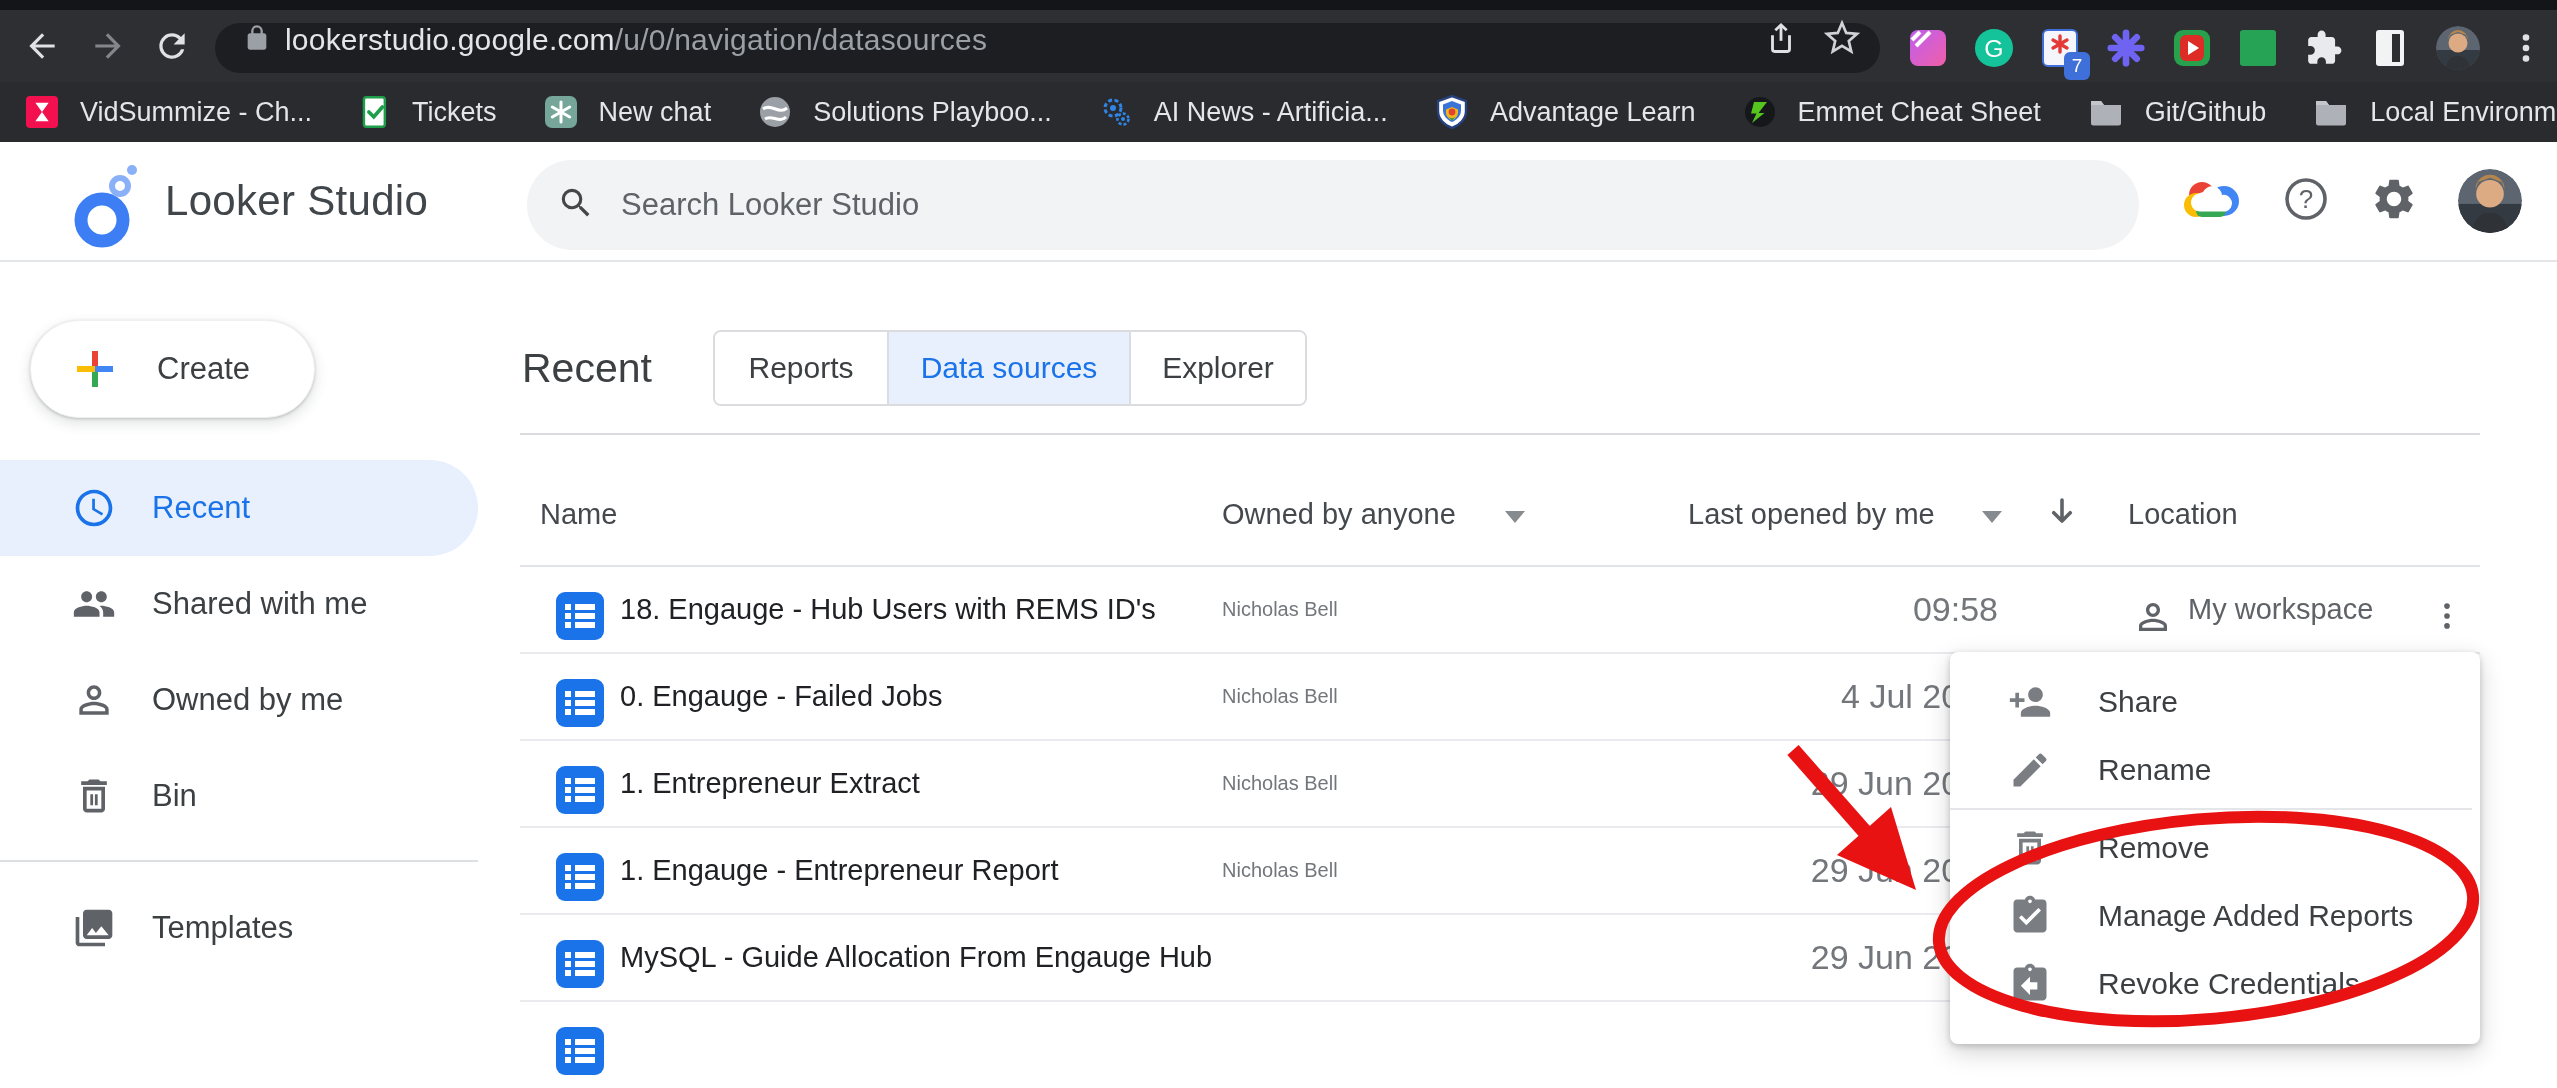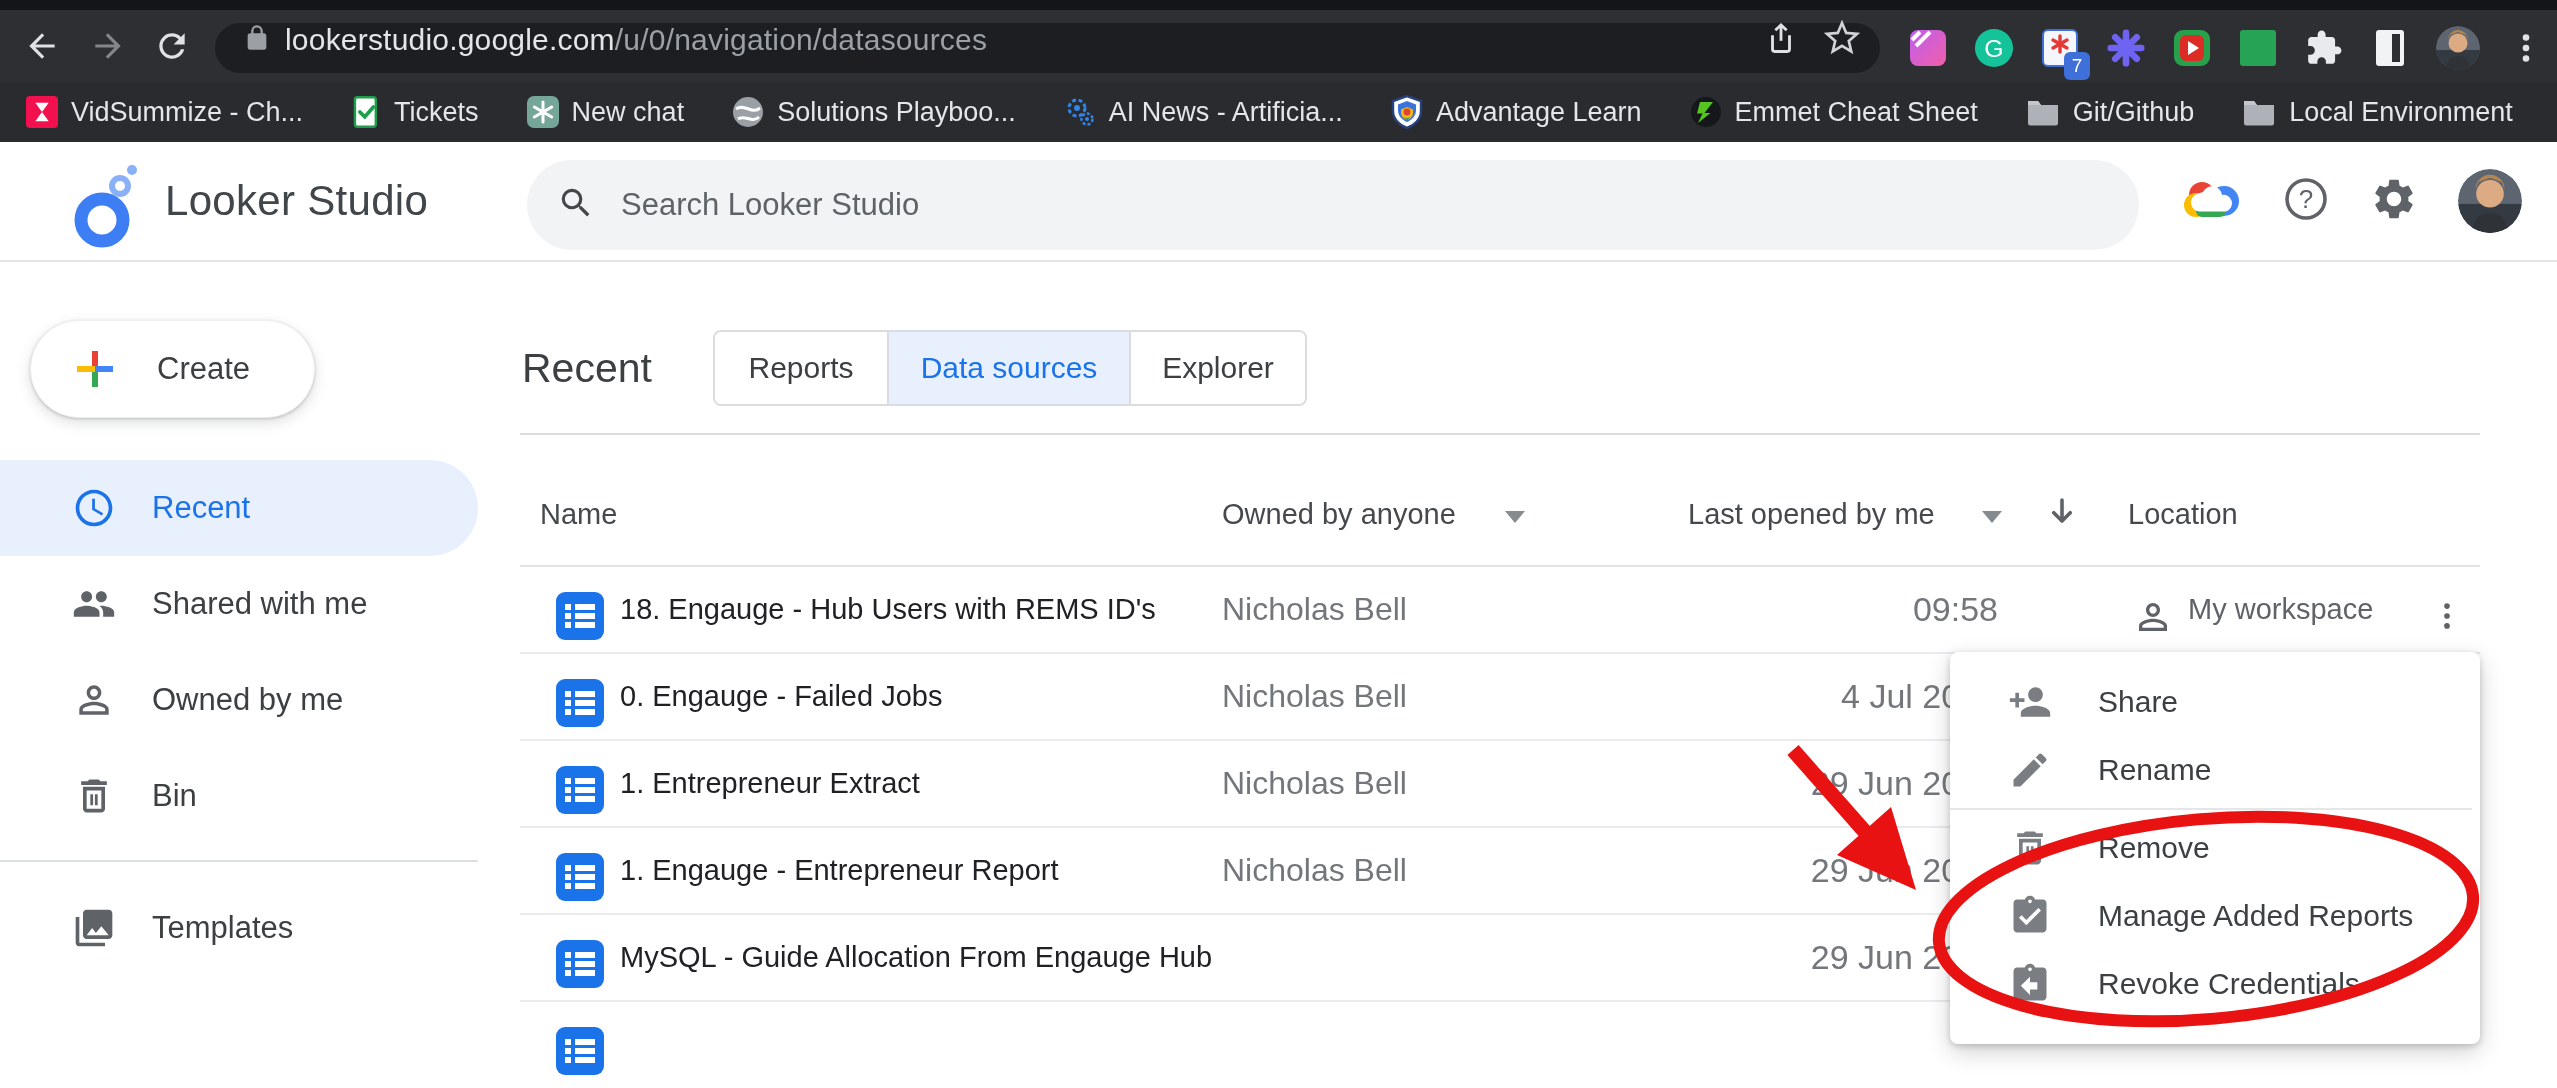--- a/index.html
+++ b/index.html
@@ -17,21 +17,21 @@
   .url-text { font-size:30px; margin-left:14px; white-space:nowrap; letter-spacing:.2px; }
   .url-domain { color:#e3e5e8; }
   .url-path { color:#9aa0a6; }
   .pill-right { margin-left:auto; display:flex; align-items:center; gap:26px; }
   .ext-row { position:absolute; left:1908px; top:13px; height:50px; display:flex; align-items:center; gap:26px; }
   .ext-icon { width:40px; height:40px; display:flex; align-items:center; justify-content:center; position:relative; }
   .ext-badge { position:absolute; right:-10px; bottom:-12px; min-width:26px; height:28px; background:#3f6fd8; border-radius:6px; color:#fff; font-size:19px; display:flex; align-items:center; justify-content:center; padding:0 4px; }
   .avatar-mini { width:44px; height:44px; border-radius:50%; overflow:hidden; }
 
   .bookmarks { position:absolute; left:0; top:82px; width:100%; height:60px; background:#2a2b2f; display:flex; align-items:center; padding:0 26px; gap:48px; }
-  .bm { display:flex; align-items:center; gap:13px; flex:0 0 auto; }
+  .bm { display:flex; align-items:center; gap:22px; flex:0 0 auto; }
   .bm-label { color:#e4e6e8; font-size:27px; white-space:nowrap; }
 
   
   .app-header { position:absolute; left:0; top:142px; width:100%; height:120px; background:#fff; border-bottom:2px solid #e3e6e8; }
   .logo-wrap { position:absolute; left:62px; top:16px; width:90px; height:90px; }
   .app-name { position:absolute; left:165px; top:0; height:118px; display:flex; align-items:center; font-size:42px; color:#41464b; letter-spacing:.3px; }
   .search-bar { position:absolute; left:527px; top:18px; width:1612px; height:90px; background:#f1f3f4; border-radius:45px; display:flex; align-items:center; padding:0 30px; }
   .search-bar input { border:none; outline:none; background:transparent; font-size:31px; color:#202124; margin-left:26px; width:1400px; font-family:"Liberation Sans",sans-serif; }
   .search-bar input::placeholder { color:#5f6368; }
   .hdr-icons { position:absolute; right:35px; top:0; height:118px; display:flex; align-items:center; gap:40px; }
@@ -55,21 +55,21 @@
   .tab + .tab { border-left:2px solid #dadce0; }
   .tab.selected { background:#e8f0fe; color:#1a73e8; font-weight:500; }
 
   .table { position:absolute; left:520px; top:433px; width:1960px; border-top:2px solid #dadce0; }
   .thead { position:relative; height:132px; border-bottom:2px solid #e0e3e7; }
   .th { position:absolute; bottom:34px; font-size:29px; color:#45494d; white-space:nowrap; }
   .caret-down { display:inline-block; width:0; height:0; border-left:10px solid transparent; border-right:10px solid transparent; border-top:12px solid #868b90; position:absolute; bottom:42px; }
   .row { position:relative; height:87px; border-bottom:2px solid #e9ebee; }
   .ds-icon { position:absolute; left:36px; top:25px; }
   .cell-name { position:absolute; left:100px; top:0; height:100%; display:flex; align-items:center; font-size:29px; font-weight:500; color:#202124; white-space:nowrap; }
-  .cell-owner { position:absolute; left:702px; top:0; height:100%; display:flex; align-items:center; font-size:32px; color:#73777b; white-space:nowrap; }
+  .cell-owner { position:absolute; left:702px; top:0; height:100%; display:flex; align-items:center; font-size:20px; color:#73777b; white-space:nowrap; }
   .cell-date { position:absolute; left:1168px; width:310px; top:0; height:100%; display:flex; align-items:center; justify-content:flex-end; font-size:34px; color:#73777b; white-space:nowrap; }
   .cell-loc-icon { position:absolute; left:1612px; top:29px; }
   .cell-loc { position:absolute; left:1668px; top:0; height:100%; display:flex; align-items:center; font-size:29px; color:#5f6368; white-space:nowrap; }
   .row-menu-btn { position:absolute; left:1902px; top:24px; width:50px; height:50px; display:flex; align-items:center; justify-content:center; border-radius:50%; cursor:pointer; }
 
   
   .ctx-menu { position:absolute; left:1950px; top:652px; width:530px; background:#fff; border-radius:8px; z-index:40;
     box-shadow:0 2px 6px rgba(0,0,0,.18), 0 8px 24px rgba(0,0,0,.18); padding:16px 8px 26px 0; }
   .ctx-item { height:68px; display:flex; align-items:center; padding-left:58px; gap:46px; cursor:pointer; }
   .ctx-item .txt { font-size:30px; color:#3c4043; white-space:nowrap; }

